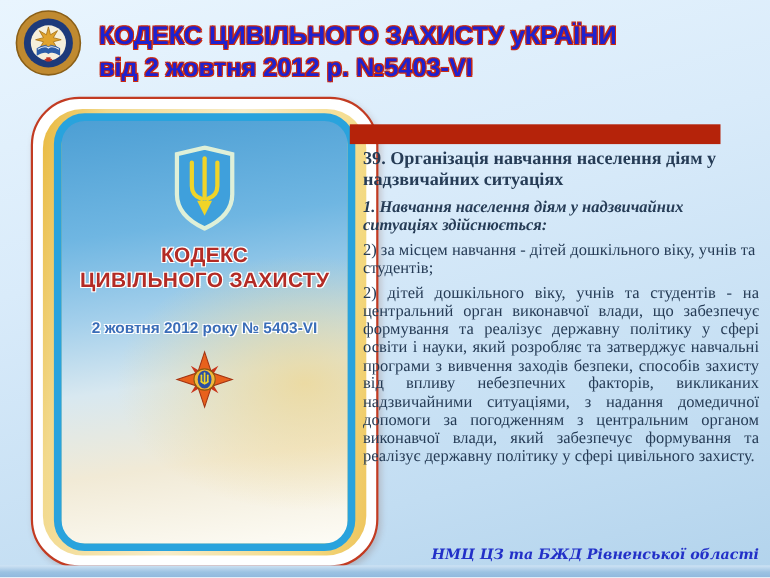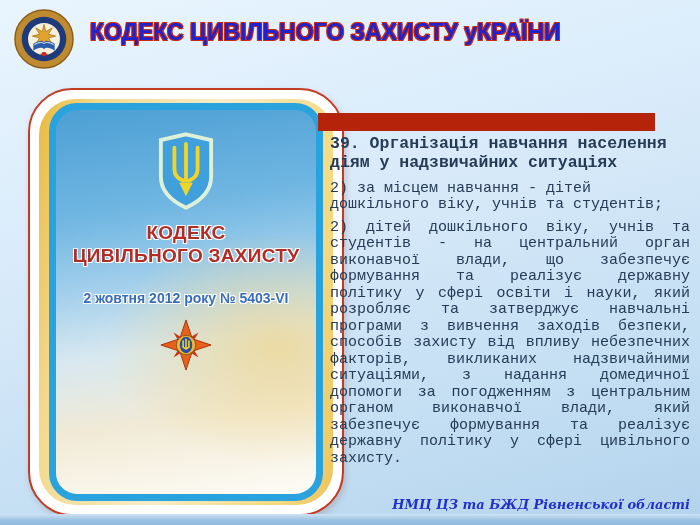--- a/index.html
+++ b/index.html
@@ -48,21 +48,21 @@
     font-size:14px; color:#3a6db8;
     text-shadow: 1px 1px 0 #fff, -1px -1px 0 #fff, 1px -1px 0 #fff, -1px 1px 0 #fff;
   }
   .badge { margin-top:12px; width:54px; height:54px; }
   
   .red-bar { position:absolute; left:318px; top:113px; width:337px; height:18px; background:#b5230a; }
   .article {
     position:absolute; left:330px; top:134px; width:360px;
     color:#263c56; font-size:15px; line-height:1.1;
   }
-  .article p { margin:0 0 6px 0;font-family:Liberation Mono, monospace; }
+  .article p { margin:0 0 6px 0; }
   .article .heading { font-weight:bold; font-size:16.5px; line-height:1.18; margin-bottom:8px; }
   .bi { font-weight:bold; font-style:italic; }
   .just { text-align:justify; }
   .red-num { color:#c00000; }
   
   .footer {
     position:absolute; right:10px; bottom:13px;
     font-family:"DejaVu Serif", serif; font-style:italic; font-weight:bold;
     font-size:13px; color:#2230c8;
   }
@@ -85,20 +85,21 @@
       <polygon fill="#e0a32e" stroke="#a87318" stroke-width="0.8" points="44,29 36.6,30.9 40.5,37.5 33.9,33.6 32,41 30.1,33.6 23.5,37.5 27.4,30.9 20,29 27.4,27.1 23.5,20.5 30.1,24.4 32,17 33.9,24.4 40.5,20.5 36.6,27.1"></polygon>
       <path d="M21 37 C26.5 33.5, 30 33.5, 32 35.5 C34 33.5, 37.5 33.5, 43 37 L43 44 C37.5 40.5, 34 40.5, 32 42.5 C30 40.5, 26.5 40.5, 21 44 Z" fill="#2b5ca8"></path>
       <path d="M22 38 C27 35, 30 35, 32 36.8 C34 35, 37 35, 42 38" fill="none" stroke="#e9eef8" stroke-width="1"></path>
       <rect x="30" y="45.5" width="4" height="4" fill="#c23222"></rect>
       <rect x="28.5" y="47" width="7" height="1.6" fill="#c23222"></rect>
     </svg>
   </div>
 
   <div class="title-block">
     <div>КОДЕКС ЦИВІЛЬНОГО ЗАХИСТУ уКРАЇНИ</div>
+    <div>від 2 жовтня 2012 р. №5403-VI</div>
   </div>
 
   <div class="book-frame">
     <div class="book-photo">
       <div class="book-card">
 
         <span class="shield">
           <svg viewBox="0 0 60 80" width="58" height="78" aria-hidden="true">
             <path d="M30 2 L56 8 V46 Q56 66 30 78 Q4 66 4 46 V8 Z" fill="#3fa0dc" stroke="#dff0d8" stroke-width="4"></path>
             <g fill="none" stroke="#f0d428" stroke-width="4" stroke-linecap="round">
@@ -143,20 +144,21 @@
         </span>
 
       </div>
     </div>
   </div>
 
   <div class="red-bar"></div>
 
   <div class="article">
     <p class="heading">39. Організація навчання населення діям у надзвичайних ситуаціях</p>
+    <p class="bi">1. Навчання населення діям у надзвичайних ситуаціях здійснюється:</p>
     <p>2) за місцем навчання - дітей дошкільного віку, учнів та студентів;</p>
     <p class="just">2) дітей дошкільного віку, учнів та студентів - на центральний орган виконавчої влади, що забезпечує формування та реалізує державну політику у сфері освіти і науки, який розробляє та затверджує навчальні програми з вивчення заходів безпеки, способів захисту від впливу небезпечних факторів, викликаних надзвичайними ситуаціями, з надання домедичної допомоги за погодженням з центральним органом виконавчої влади, який забезпечує формування та реалізує державну політику у сфері цивільного захисту.</p>
   </div>
 
   <div class="footer">НМЦ ЦЗ та БЖД Рівненської області</div>
 
   <div class="bottom-bar"></div>
 
 </div>
 

